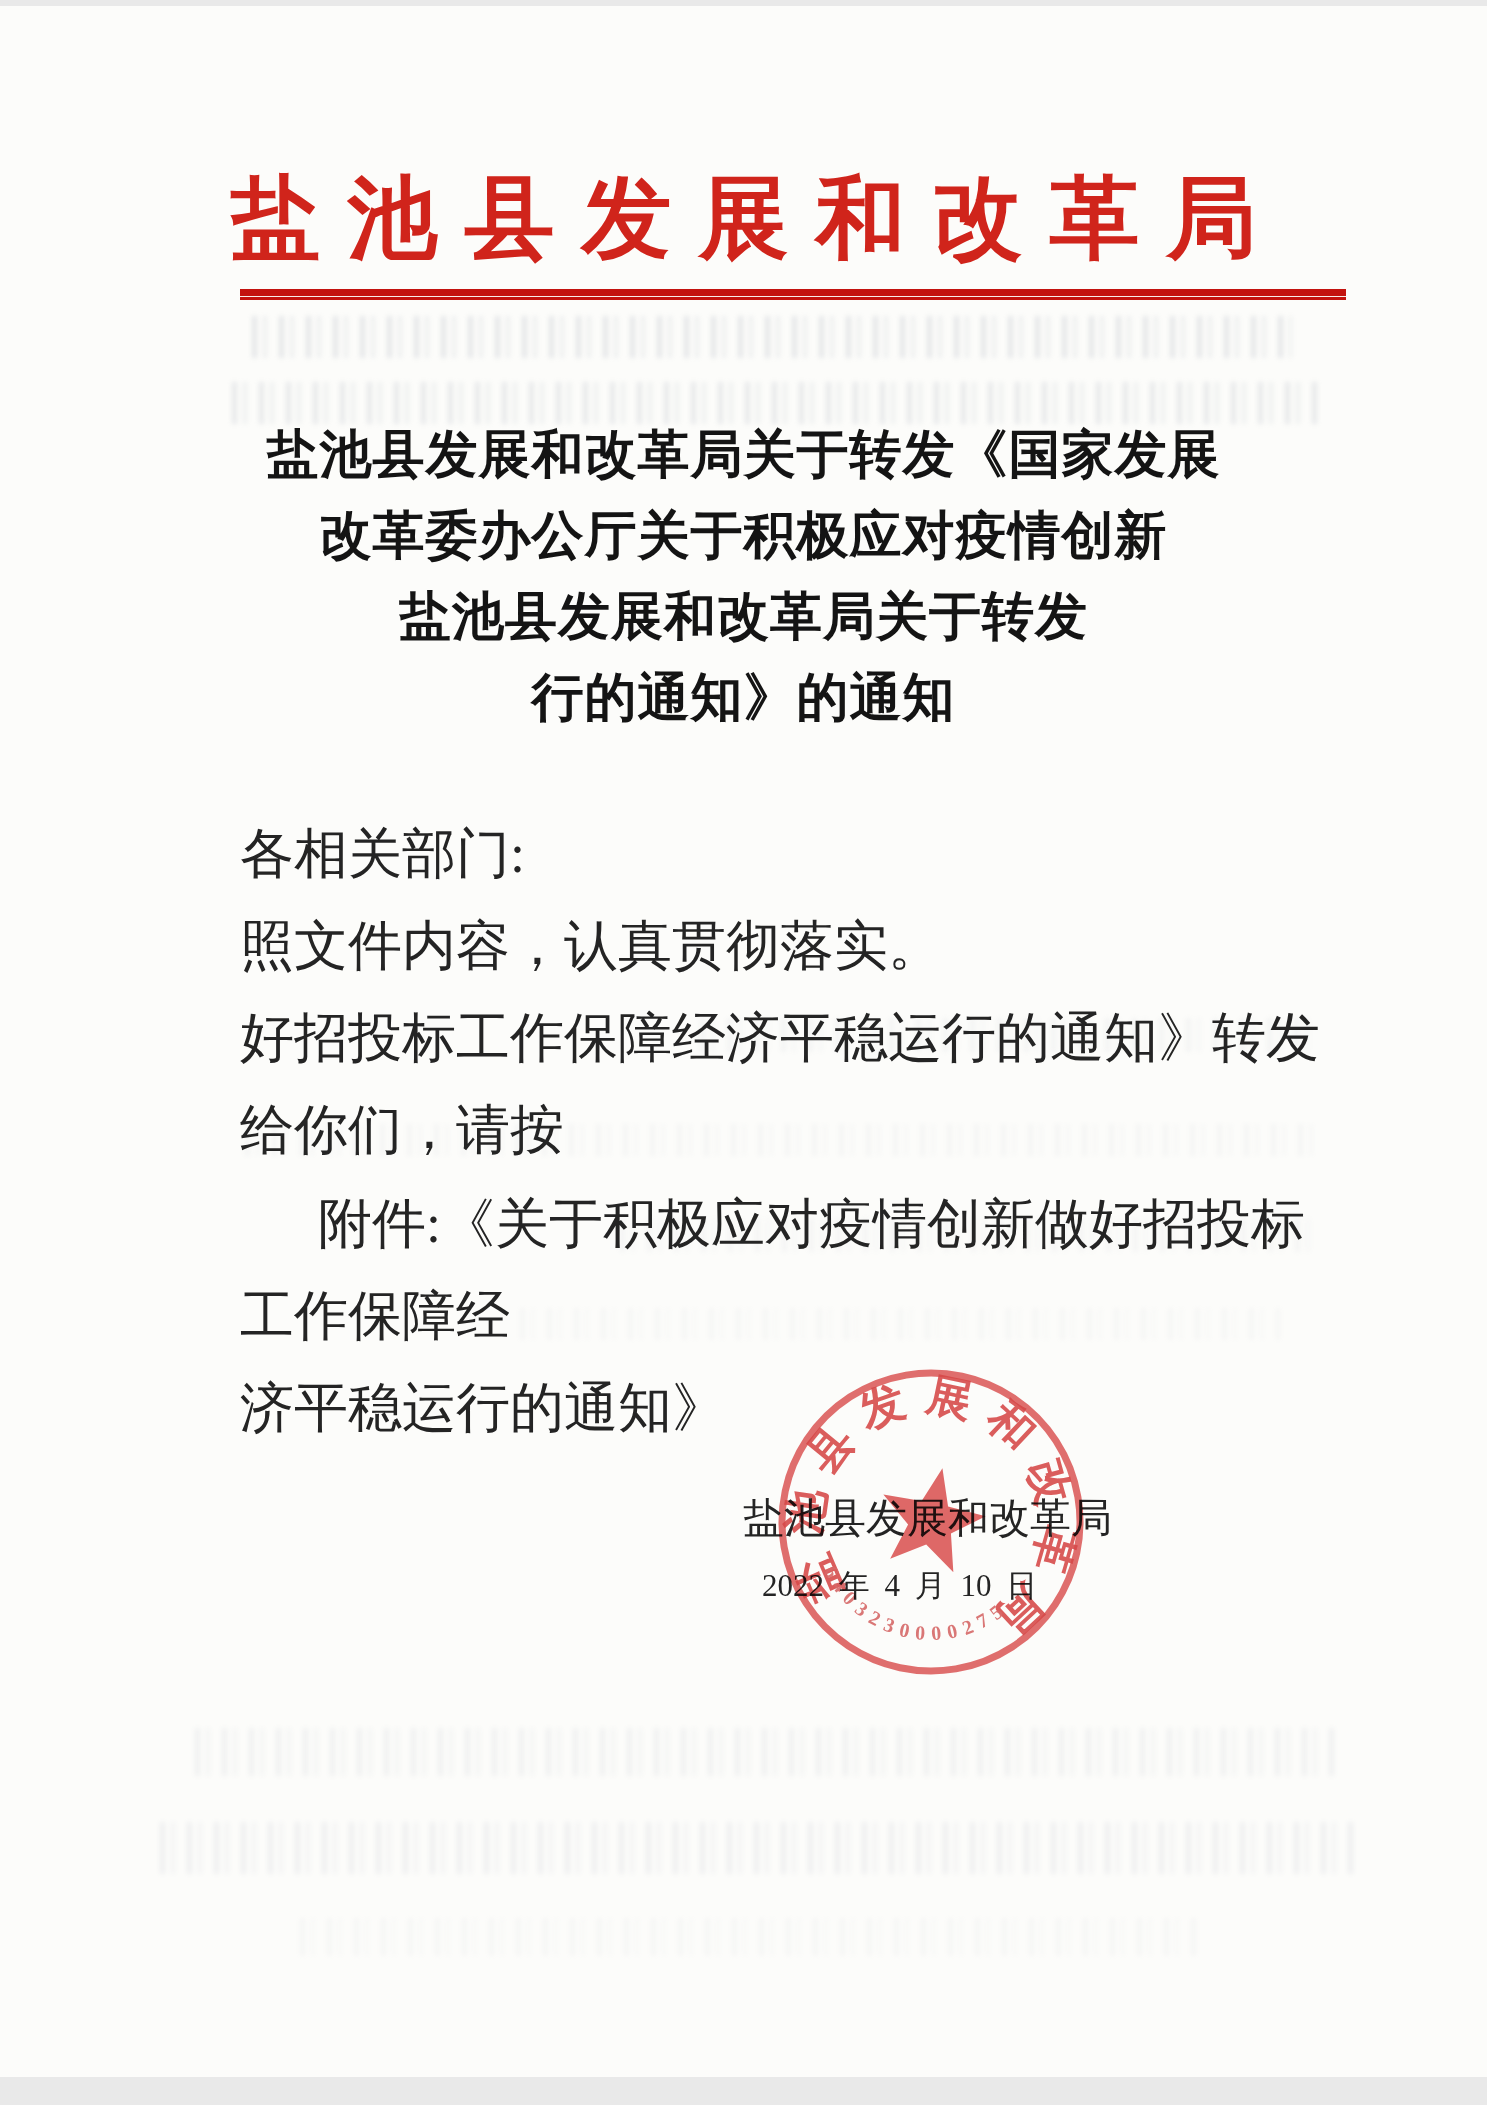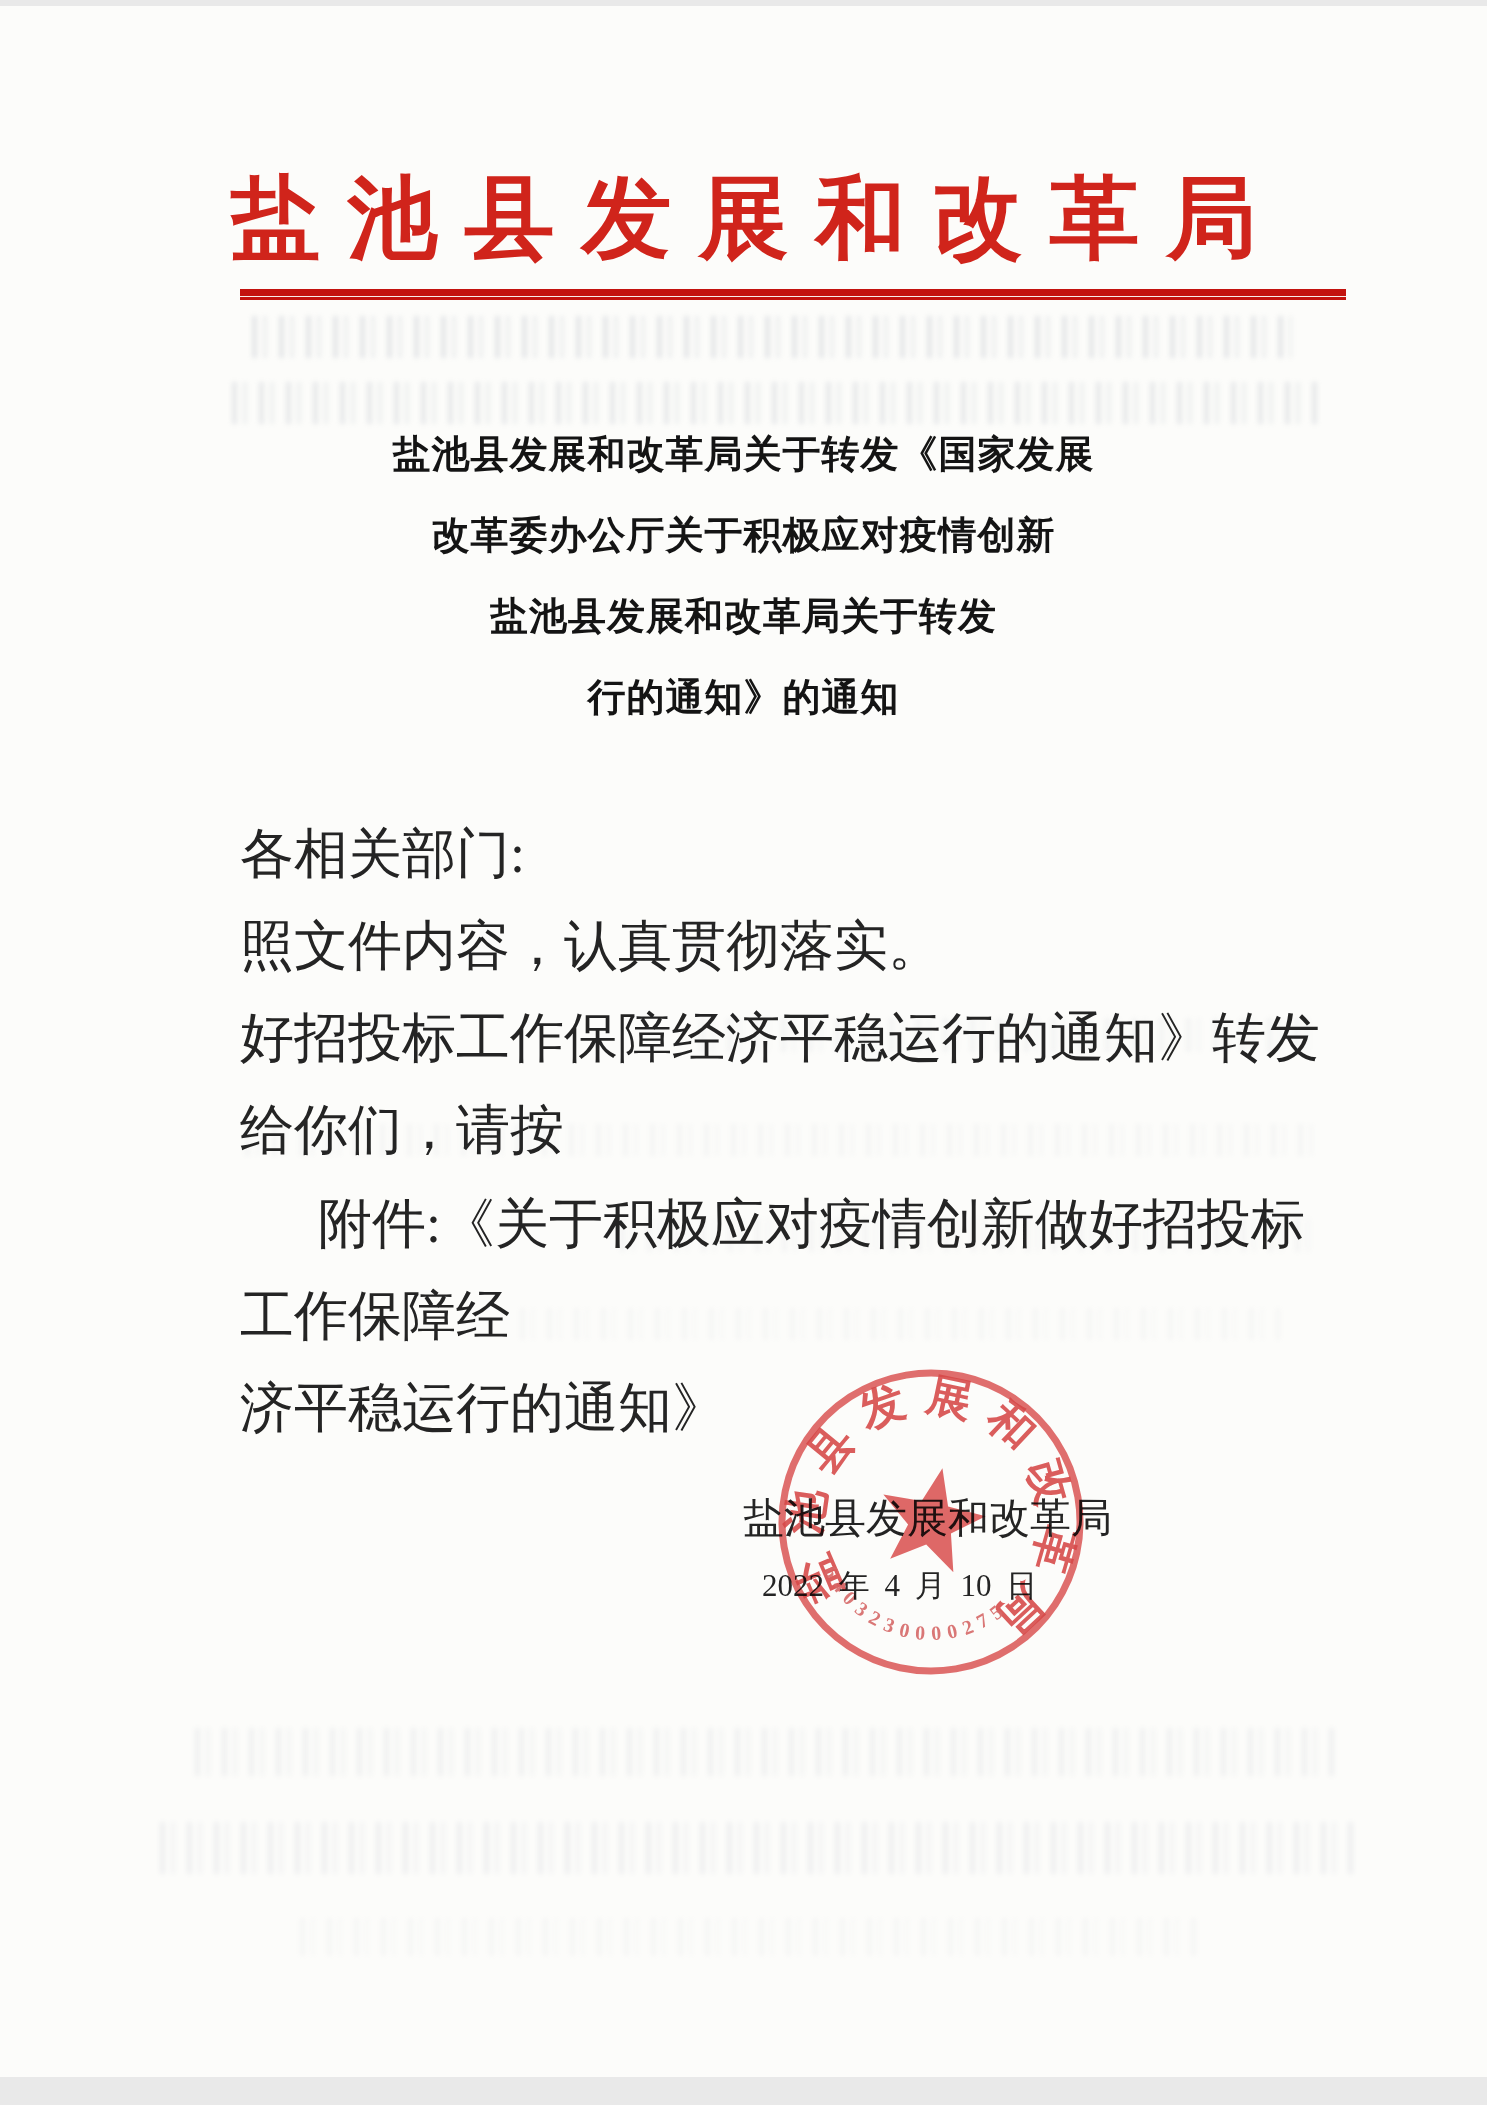--- a/index.html
+++ b/index.html
@@ -26,21 +26,21 @@
     position:absolute;top:283px;left:240px;width:1106px;height:11px;
     background:linear-gradient(to bottom,
       #c3120e 0%, #c3120e 60%,
       #f8ebe9 60%, #f8ebe9 74%,
       #c3120e 74%, #c3120e 100%);
   }
   
   .doc-title{
     position:absolute;top:408px;left:0;width:100%;
     text-align:center;
-    font-size:38px;line-height:81px;font-weight:700;
+    font-size:52px;line-height:81px;font-weight:700;
     color:#141414;letter-spacing:1px;
   }
   
   .body-block{
     position:absolute;left:240px;width:1080px;
     font-size:54px;line-height:92px;
     color:#242424;
   }
   .para-top{top:802px;}
   .attach-top{top:1172px;}

